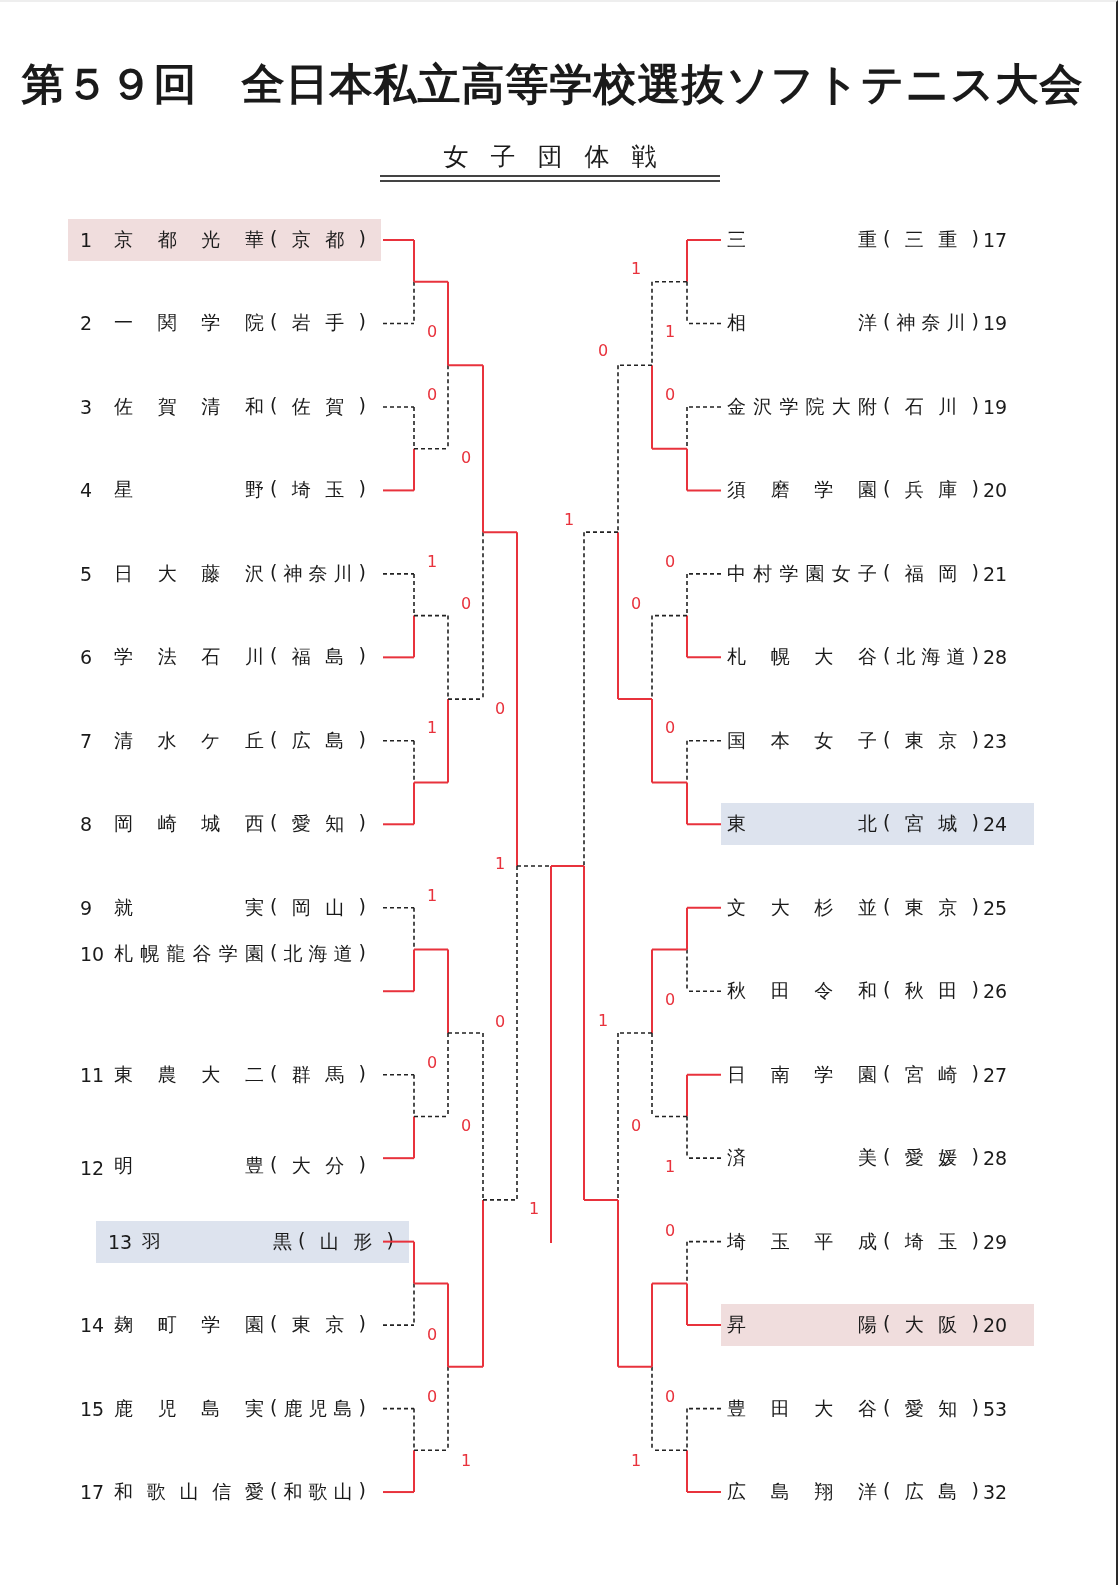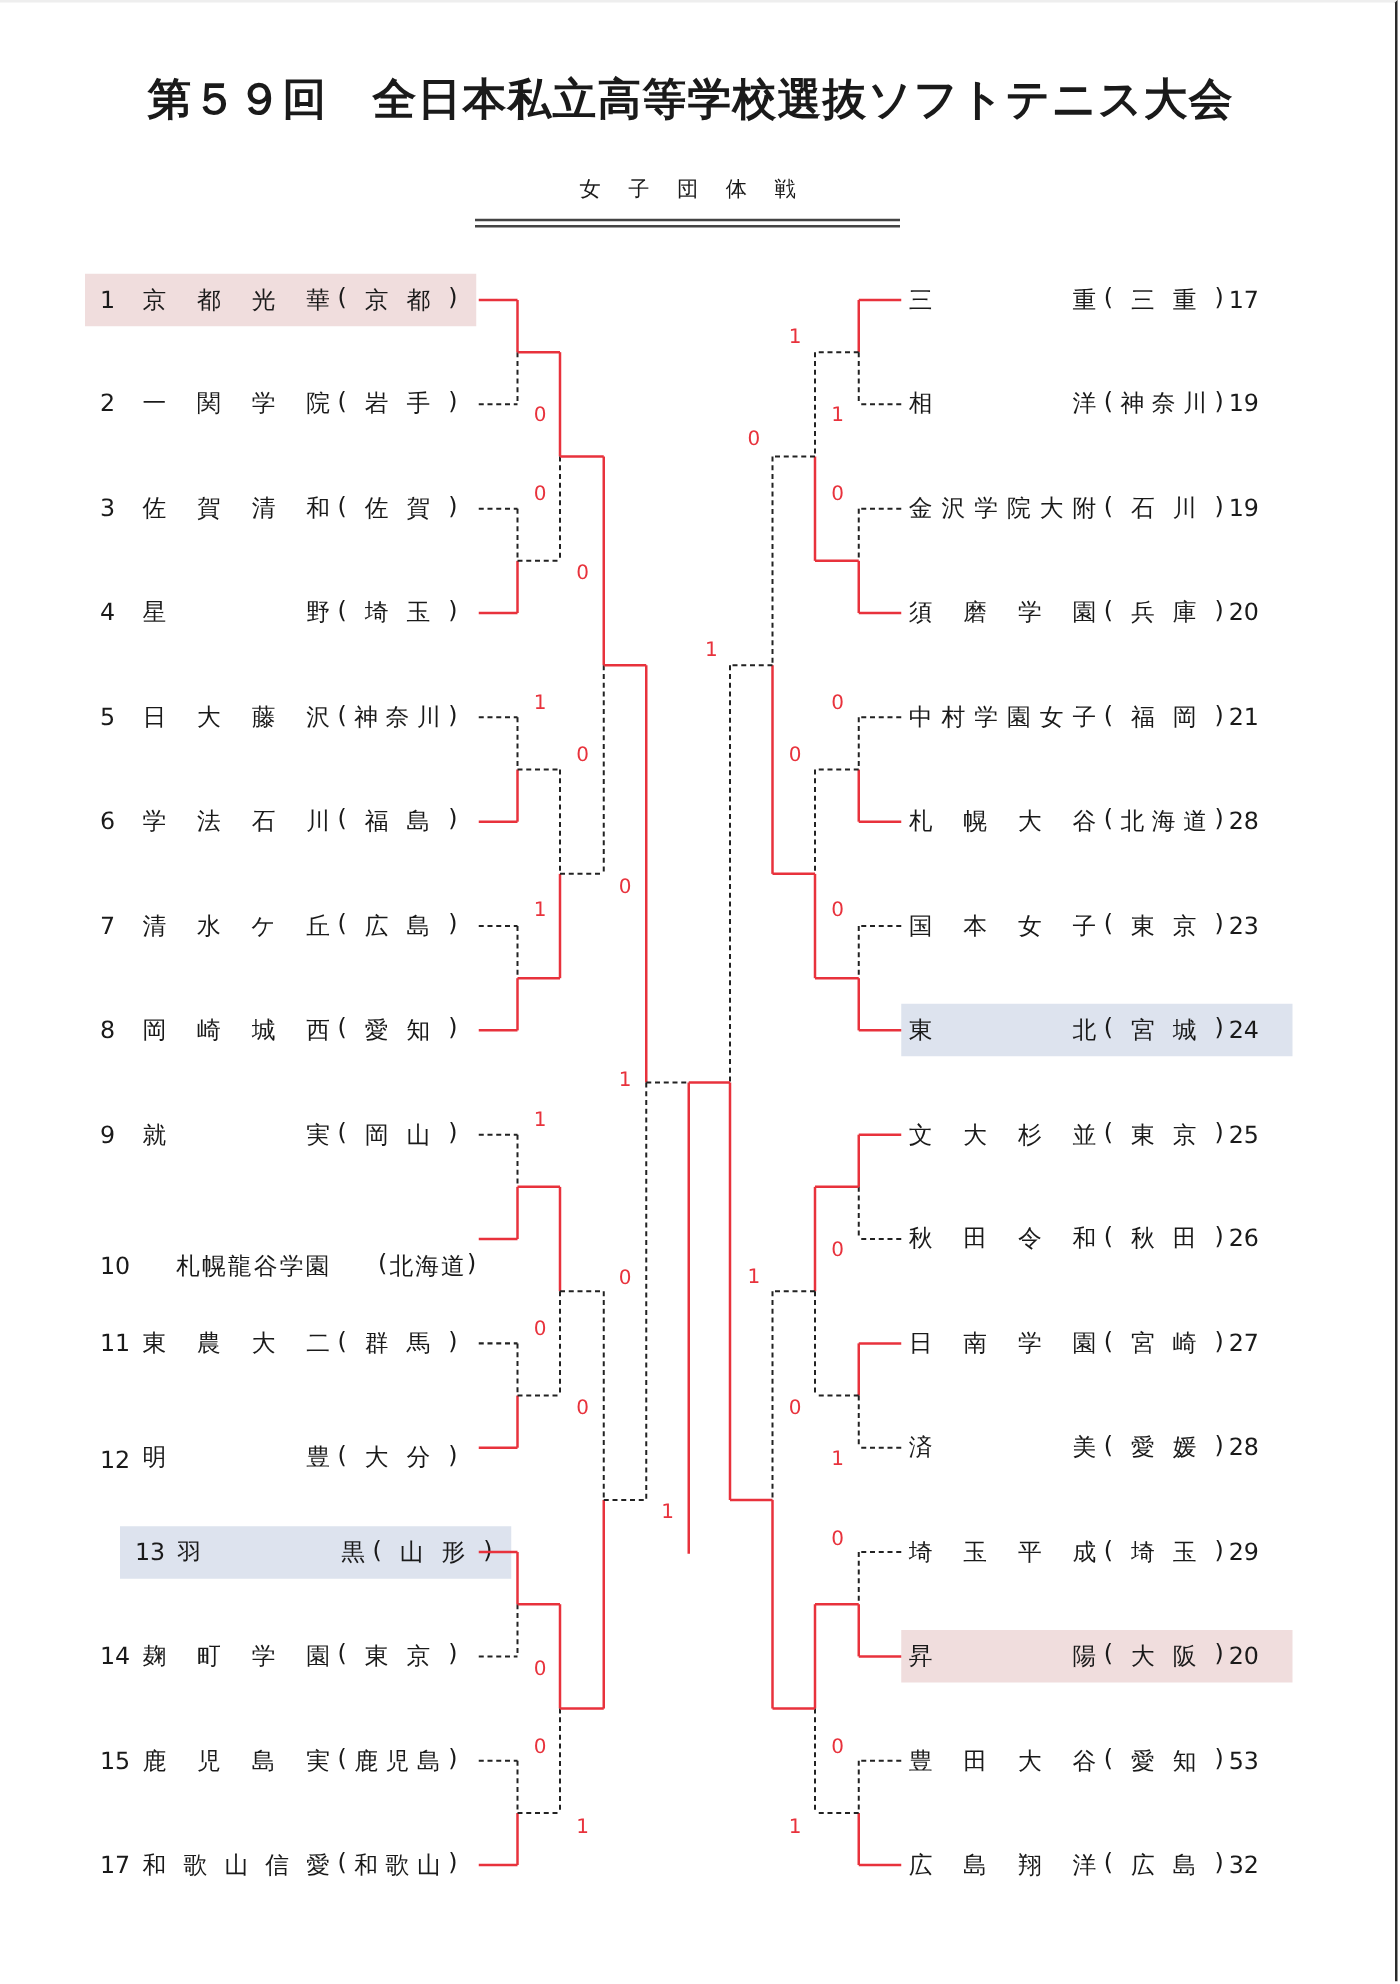--- a/index.html
+++ b/index.html
@@ -1,22 +1,22 @@
 <!DOCTYPE html>
 <html><head>
 <meta charset="utf-8">
 <style>
   html, body { margin: 0; padding: 0; }
   body {
     width: 1120px; height: 1587px; background: #ffffff; position: relative; overflow: hidden;
     font-family: "DejaVu Sans", "Liberation Sans", sans-serif; color: #1a1a1a;
   }
   .frame { position: absolute; left: 0; top: 0; width: 1118px; height: 1585px; border-top: 2px solid #eeeeee; border-right: 2px solid #2a2a2a; box-sizing: border-box; }
-  .title { position: absolute; left: 0; width: 1105px; top: 56px; text-align: center; font-size: 35px; font-weight: bold; letter-spacing: 1px; }
-  .subtitle { position: absolute; left: 380px; width: 340px; top: 140px; text-align: center; font-size: 17px; letter-spacing: 22px; text-indent: 22px; }
+  .title { position: absolute; left: 0; width: 1105px; top: 56px; text-align: center; font-size: 43px; font-weight: bold; letter-spacing: 1px; }
+  .subtitle { position: absolute; left: 380px; width: 340px; top: 140px; text-align: center; font-size: 25px; letter-spacing: 22px; text-indent: 22px; }
   .subline { position: absolute; left: 380px; width: 340px; height: 0; border-top: 2px solid #444; }
   .team {
     position: absolute; height: 42px; display: flex; align-items: center; font-size: 19px; box-sizing: border-box;
   }
   .team.left { left: 68px; width: 313px; padding-left: 12px; }
   .team.right { left: 721px; width: 313px; padding-left: 6px; }
   .team .seed { width: 34px; display: inline-block; }
   .team.right .seed { width: 36px; text-align: left; margin-left: 4px; }
   .team .name { display: inline-flex; justify-content: space-between; width: 150px; }
   .team .pref { display: inline-flex; justify-content: space-between; width: 96px; margin-left: 6px; }
@@ -165,21 +165,21 @@
         <span>　</span>
         <span>実</span>
       </span>
       <span class="pref">
         <span>(</span>
         <span>岡</span>
         <span>山</span>
         <span>)</span>
       </span>
     </div>
-    <div class="team left" style="top: 992px; gap: 33px;">
+    <div class="team left" style="top: 933px;">
       <span class="seed">10</span>
       <span class="name">
         <span>札</span>
         <span>幌</span>
         <span>龍</span>
         <span>谷</span>
         <span>学</span>
         <span>園</span>
       </span>
       <span class="pref">

